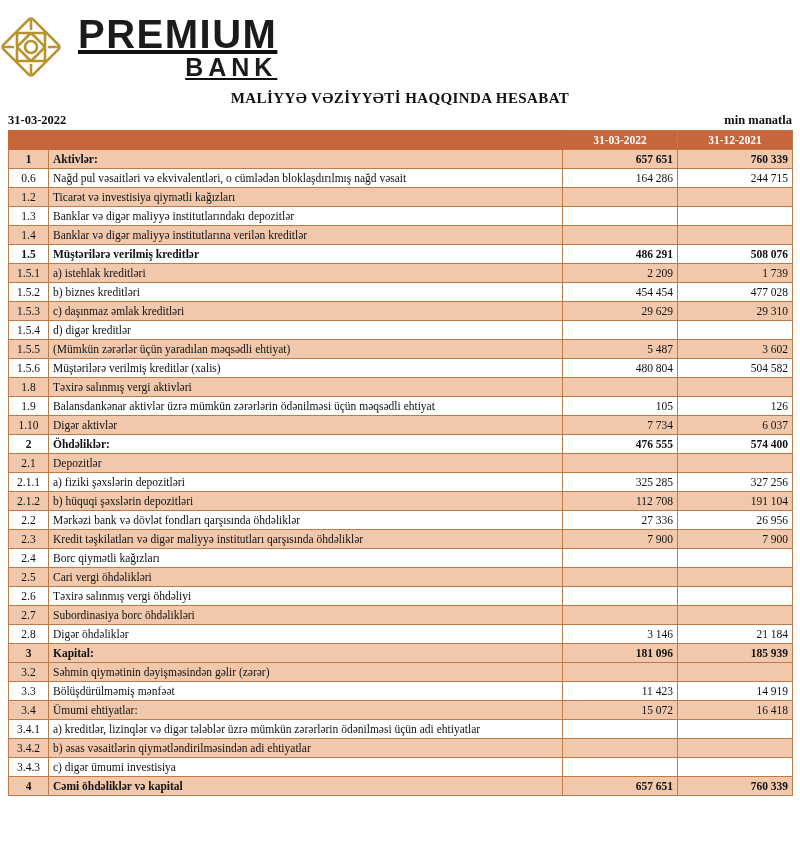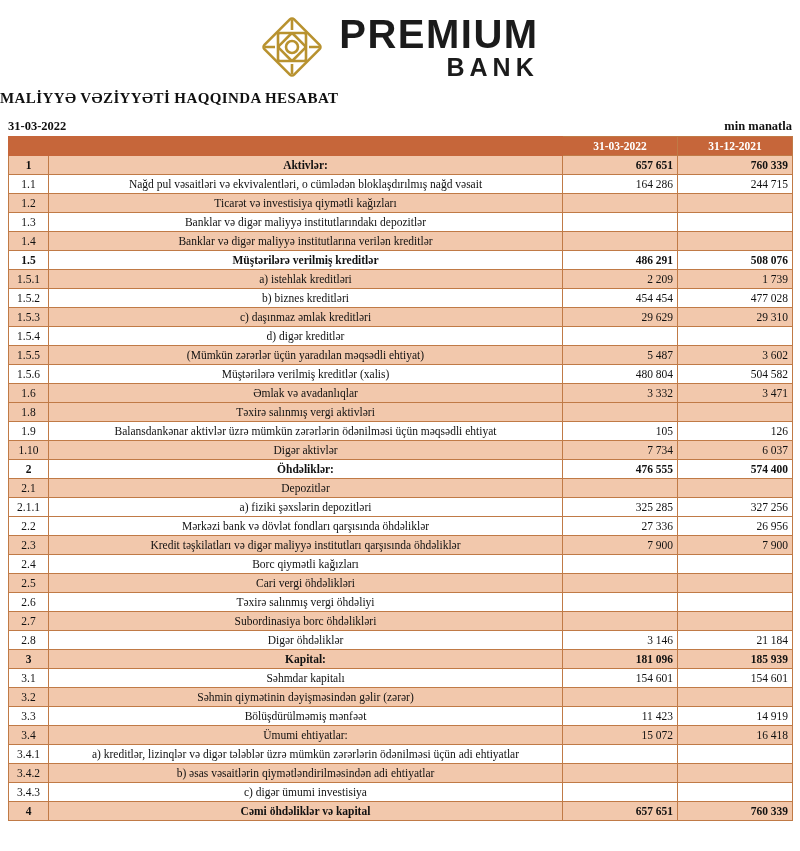--- a/index.html
+++ b/index.html
@@ -18,24 +18,25 @@
     width: 800px;
     height: 851px;
     position: relative;
     box-sizing: border-box;
   }
 
   
   .logo-block {
     display: flex;
     align-items: center;
-    justify-content: center;
+    justify-content: flex-start;
     padding-top: 16px;
     height: 78px;
     box-sizing: border-box;
+    text-decoration: underline;
   }
   .logo-mark {
     width: 62px;
     height: 62px;
     margin-right: 16px;
     flex: 0 0 auto;
   }
   .logo-text {
     display: flex;
     flex-direction: column;
@@ -54,27 +55,27 @@
     font-weight: bold;
     font-size: 25px;
     letter-spacing: 5px;
     line-height: 26px;
     color: #1b1b1b;
     text-align: right;
   }
 
   
   .doc-title {
-    text-align: left;
+    text-align: center;
     font-family: "Liberation Serif", serif;
     font-weight: bold;
     font-size: 15px;
     letter-spacing: 0.4px;
     margin-top: 12px;
-    margin-bottom: 12px;
+    margin-bottom: 6px;
   }
 
   
   .meta-row {
     display: flex;
     justify-content: space-between;
     align-items: flex-end;
     padding: 0 8px 2px 8px;
     font-family: "Liberation Serif", serif;
     font-weight: bold;
@@ -105,21 +106,21 @@
     background: #c6663a;
     color: #ffffff;
     font-weight: bold;
     text-align: center;
     font-size: 11.5px;
     height: 22px;
   }
   thead th.blank { background: #c6663a; border-color: #c6663a; }
 
   td.num { text-align: center; }
-  td.desc { text-align: center; }
+  td.desc { text-align: left; }
   td.val { text-align: right; padding-right: 8px; }
 
   tr.shade td { background: #f2c8ac; }
   tr.plain td { background: #ffffff; }
   tr.bold td { font-weight: bold; }
   tr.bold td.desc { font-weight: bold; }
 </style>
 </head>
 <body>
 
@@ -166,21 +167,21 @@
       </tr>
     </thead>
     <tbody id="fin-body">
         <tr class="shade bold">
           <td class="num">1</td>
           <td class="desc">Aktivlər:</td>
           <td class="val">657 651</td>
           <td class="val">760 339</td>
         </tr>
         <tr class="plain">
-          <td class="num">1.1</td>
+          <td class="num">0.6</td>
           <td class="desc">Nağd pul vəsaitləri və  ekvivalentləri, o cümlədən bloklaşdırılmış nağd vəsait</td>
           <td class="val">164 286</td>
           <td class="val">244 715</td>
         </tr>
         <tr class="shade">
           <td class="num">1.2</td>
           <td class="desc">Ticarət və investisiya qiymətli kağızları</td>
           <td class="val"></td>
           <td class="val"></td>
         </tr>
@@ -232,26 +233,20 @@
           <td class="val">5 487</td>
           <td class="val">3 602</td>
         </tr>
         <tr class="plain">
           <td class="num">1.5.6</td>
           <td class="desc">Müştərilərə verilmiş kreditlər (xalis)</td>
           <td class="val">480 804</td>
           <td class="val">504 582</td>
         </tr>
         <tr class="shade">
-          <td class="num">1.6</td>
-          <td class="desc">Əmlak və avadanlıqlar</td>
-          <td class="val">3 332</td>
-          <td class="val">3 471</td>
-        </tr>
-        <tr class="shade">
           <td class="num">1.8</td>
           <td class="desc">Təxirə salınmış vergi aktivləri</td>
           <td class="val"></td>
           <td class="val"></td>
         </tr>
         <tr class="plain">
           <td class="num">1.9</td>
           <td class="desc">Balansdankənar aktivlər üzrə mümkün zərərlərin ödənilməsi üçün məqsədli ehtiyat</td>
           <td class="val">105</td>
           <td class="val">126</td>
@@ -273,20 +268,26 @@
           <td class="desc">Depozitlər</td>
           <td class="val"></td>
           <td class="val"></td>
         </tr>
         <tr class="plain">
           <td class="num">2.1.1</td>
           <td class="desc">a) fiziki şəxslərin depozitləri</td>
           <td class="val">325 285</td>
           <td class="val">327 256</td>
         </tr>
+        <tr class="shade">
+          <td class="num">2.1.2</td>
+          <td class="desc">b) hüquqi şəxslərin depozitləri</td>
+          <td class="val">112 708</td>
+          <td class="val">191 104</td>
+        </tr>
         <tr class="plain">
           <td class="num">2.2</td>
           <td class="desc">Mərkəzi bank və dövlət fondları qarşısında öhdəliklər</td>
           <td class="val">27 336</td>
           <td class="val">26 956</td>
         </tr>
         <tr class="shade">
           <td class="num">2.3</td>
           <td class="desc">Kredit təşkilatları və digər maliyyə institutları qarşısında öhdəliklər</td>
           <td class="val">7 900</td>
@@ -321,26 +322,20 @@
           <td class="desc">Digər öhdəliklər</td>
           <td class="val">3 146</td>
           <td class="val">21 184</td>
         </tr>
         <tr class="shade bold">
           <td class="num">3</td>
           <td class="desc">Kapital:</td>
           <td class="val">181 096</td>
           <td class="val">185 939</td>
         </tr>
-        <tr class="plain">
-          <td class="num">3.1</td>
-          <td class="desc">Səhmdar kapitalı</td>
-          <td class="val">154 601</td>
-          <td class="val">154 601</td>
-        </tr>
         <tr class="shade">
           <td class="num">3.2</td>
           <td class="desc">Səhmin qiymətinin dəyişməsindən gəlir (zərər)</td>
           <td class="val"></td>
           <td class="val"></td>
         </tr>
         <tr class="plain">
           <td class="num">3.3</td>
           <td class="desc">Bölüşdürülməmiş mənfəət</td>
           <td class="val">11 423</td>

